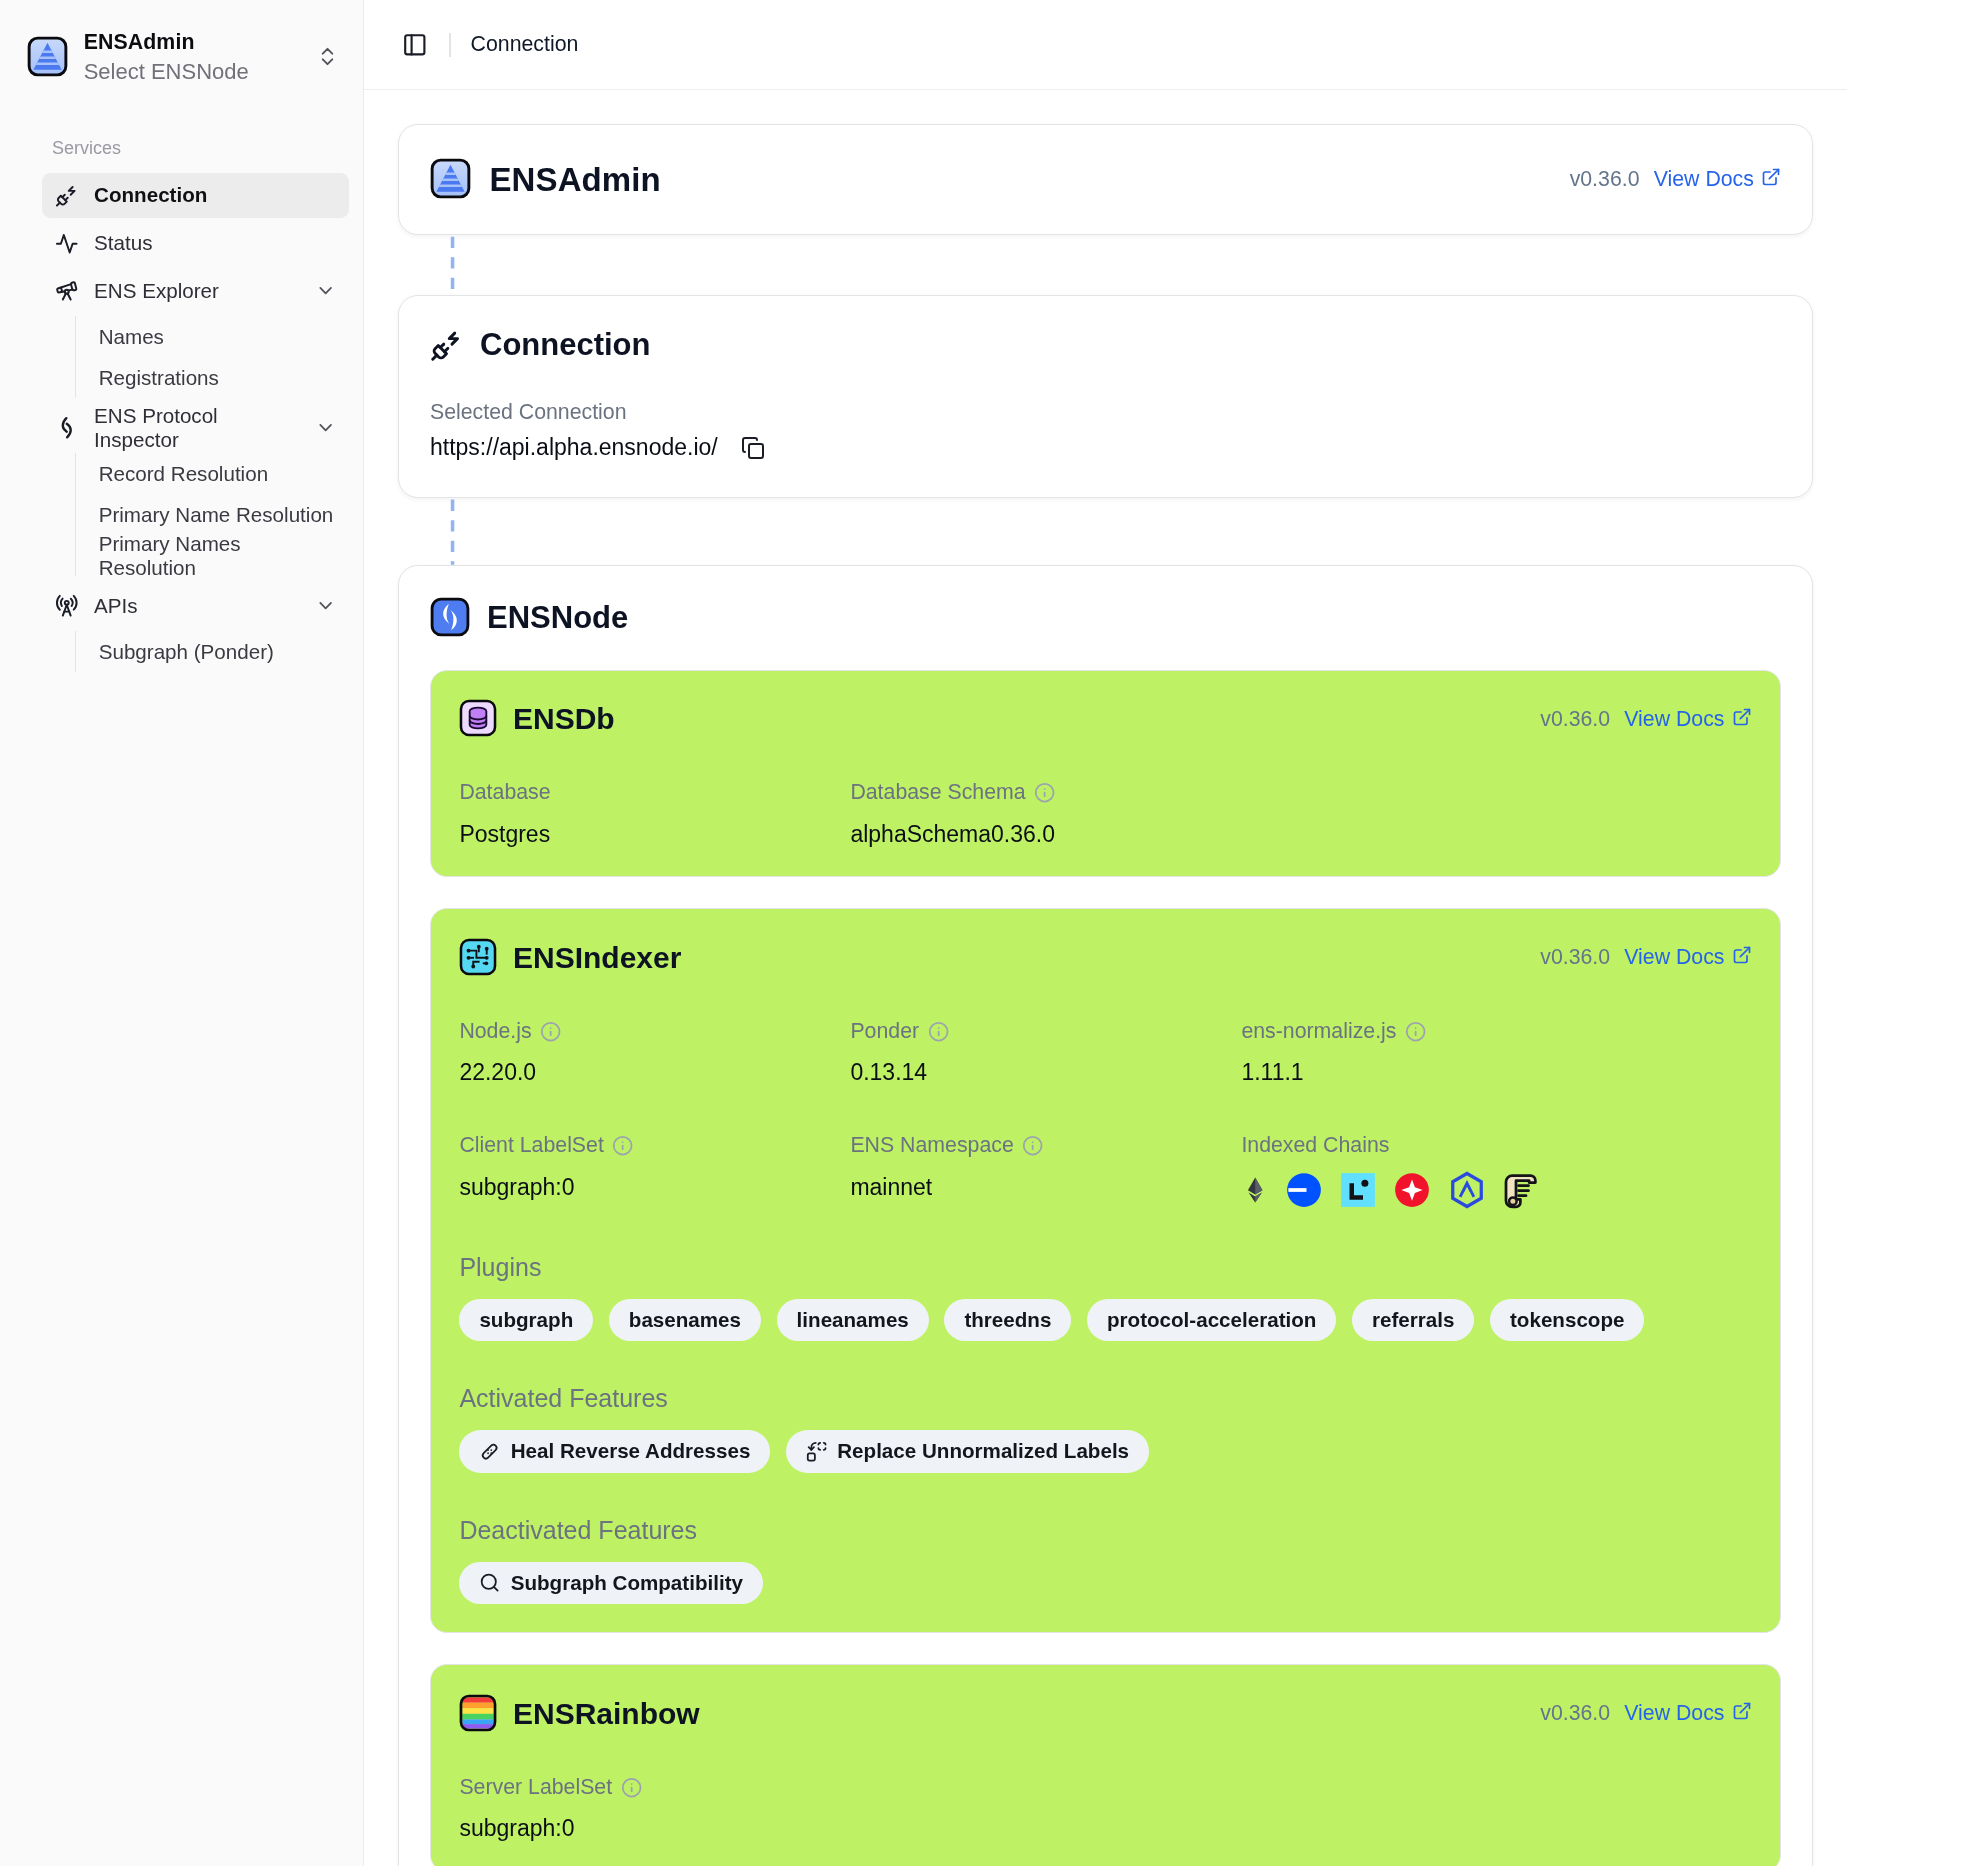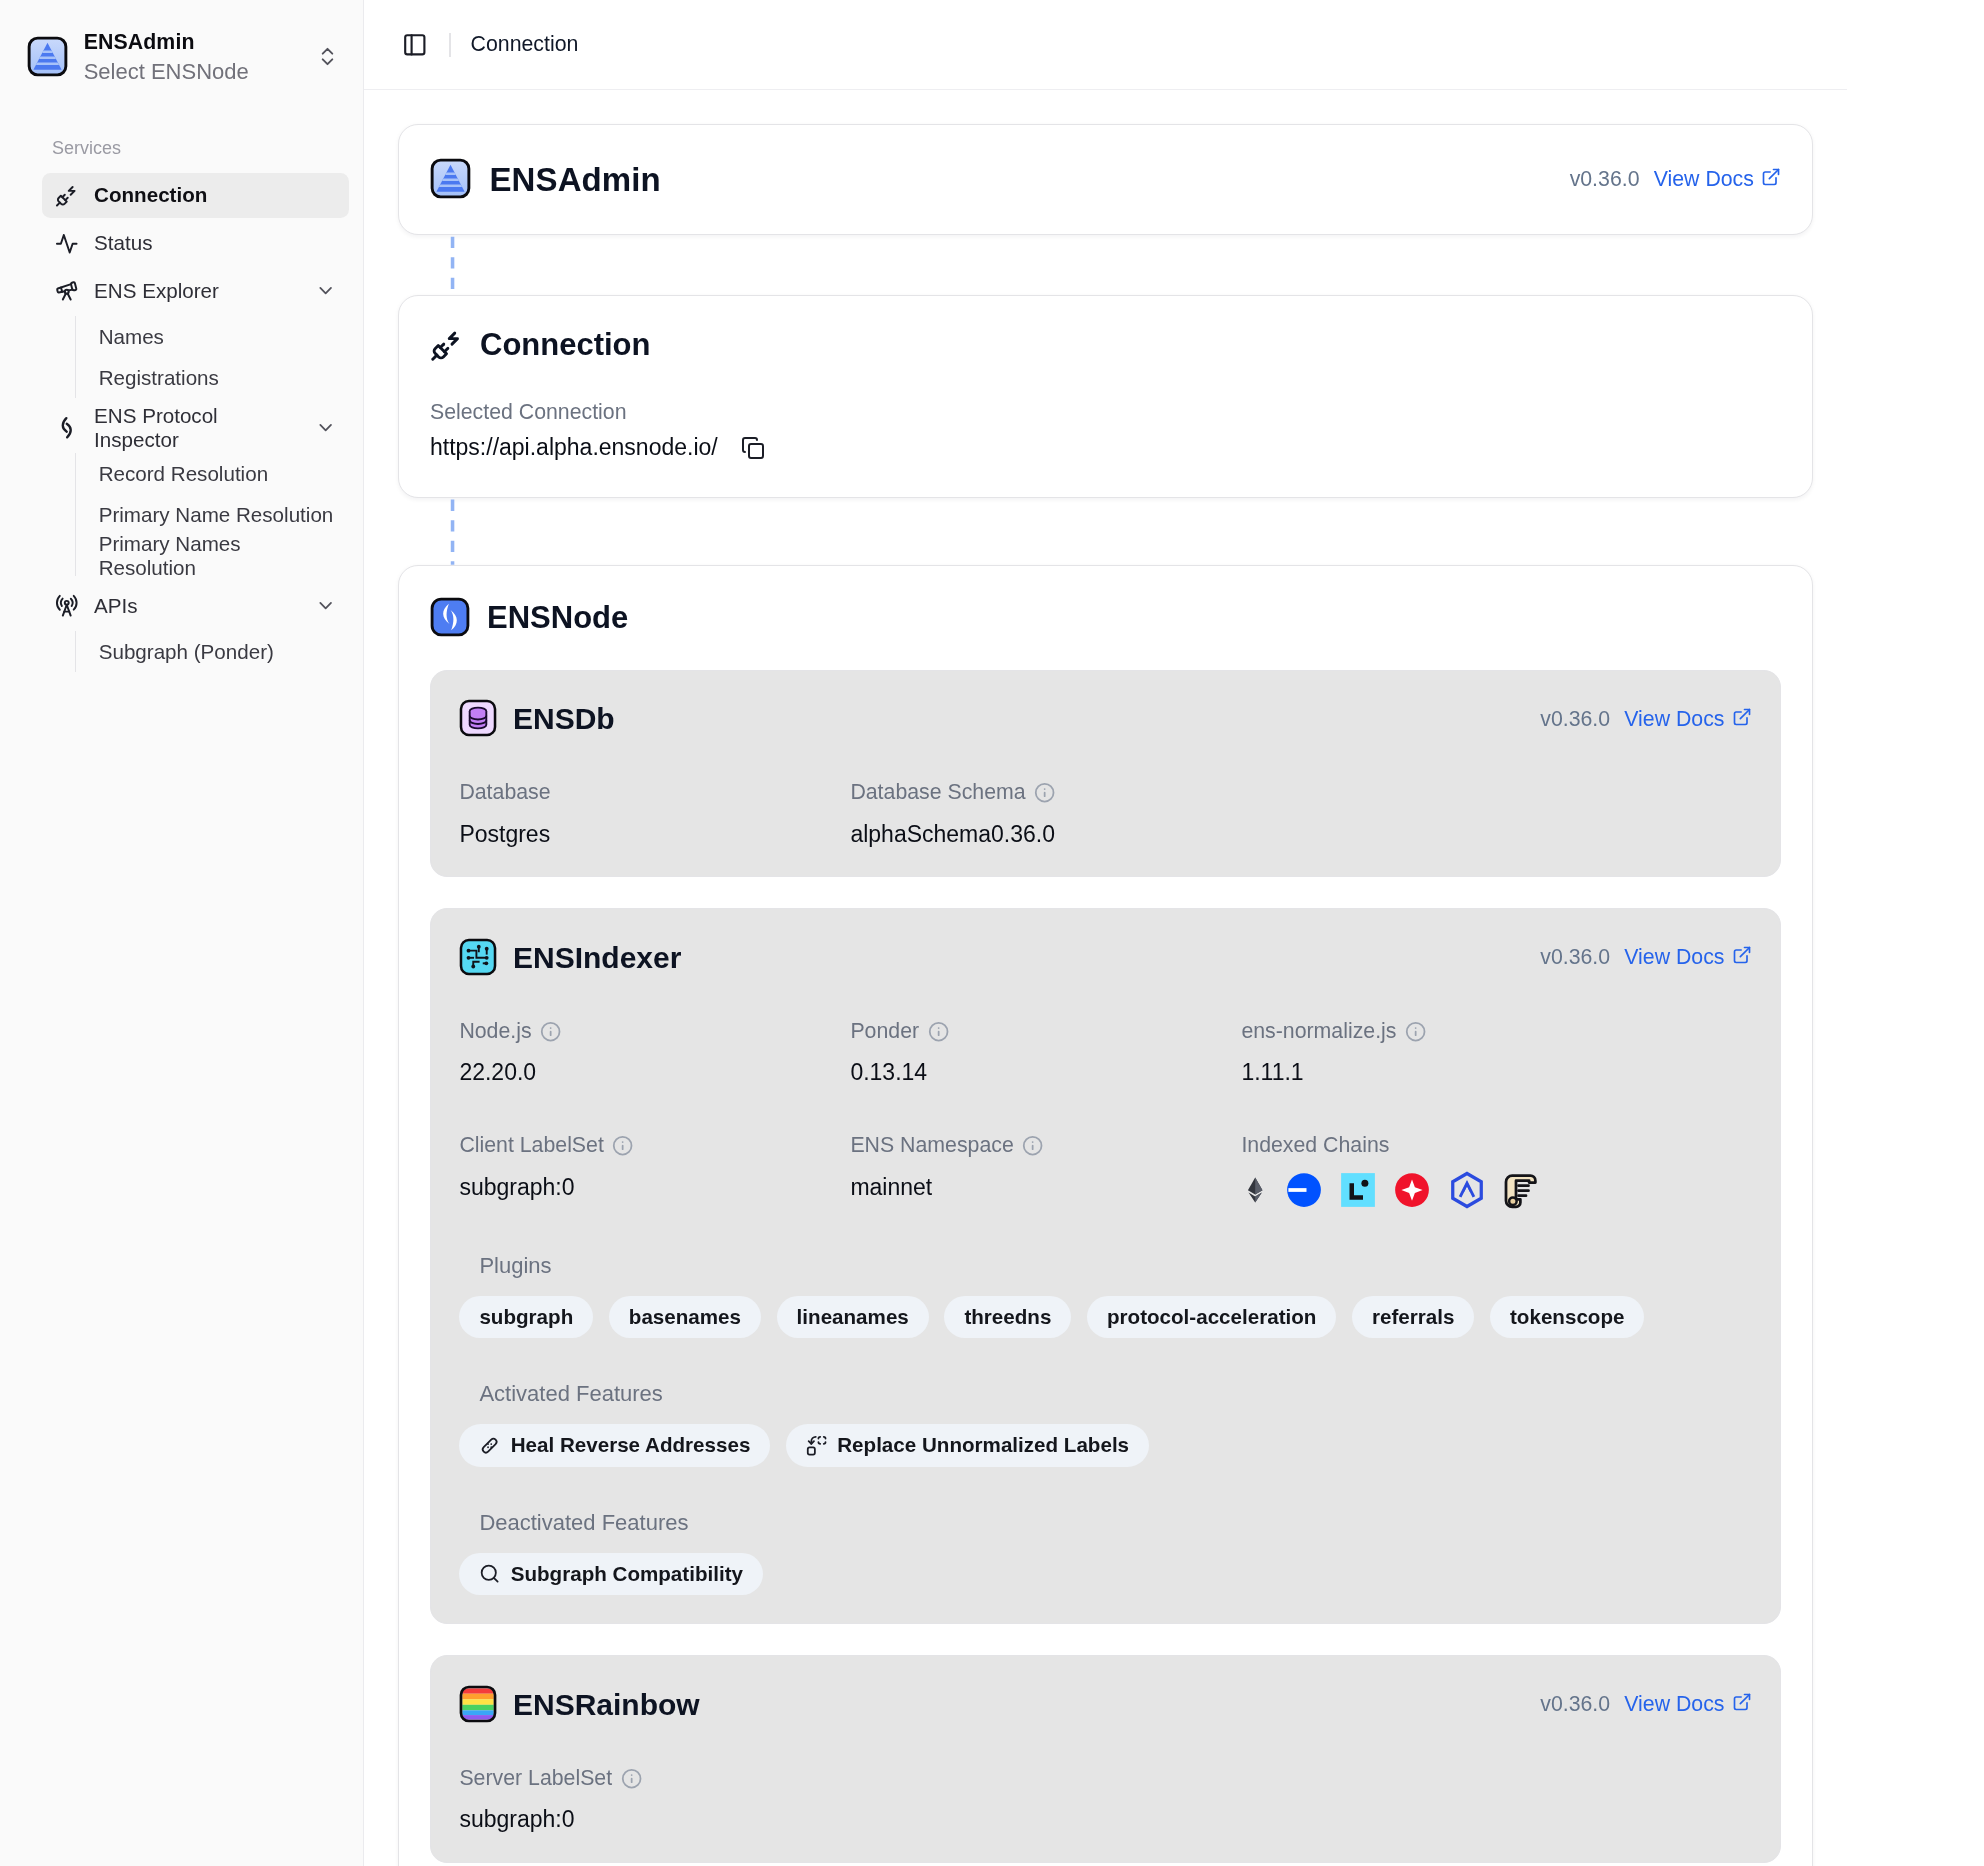--- a/index.html
+++ b/index.html
@@ -43,28 +43,28 @@
   .section-card { padding:31px; }
   .section-head { display:flex; align-items:center; gap:17px; }
   .section-title { font-size:31px; font-weight:700; color:#0d1322; }
 
   .label { display:flex; align-items:center; gap:8.5px; font-size:21.3px; font-weight:500; color:#6b7280; }
   .value { font-size:23px; color:#0b0e16; margin-top:15.6px; }
   .url-row { display:flex; align-items:center; gap:17px; margin-top:4px; }
   .url { font-size:23px; color:#0b0e16; }
   .copy-btn { display:flex; align-items:center; justify-content:center; width:37px; height:37px; border-radius:7.1px; cursor:pointer; }
 
-  .subcard { border:1.4px solid #e4e4e7; border-radius:17px; background:#e5e5e5; padding:28.4px; margin-top:31px; }
+  .subcard { border:1.4px solid #e4e4e7; border-radius:17px; background:#bef264; padding:28.4px; margin-top:31px; }
   .subcard:first-of-type { margin-top:34px; }
   .sub-head { display:flex; align-items:center; justify-content:space-between; }
   .sub-title-group { display:flex; align-items:center; gap:15.6px; }
   .sub-title { font-size:30px; font-weight:700; color:#0d1322; }
   .fields { display:grid; grid-template-columns:391px 391px 391px; row-gap:47px; margin-top:41px; }
   .chain-row { display:flex; align-items:center; gap:14.2px; margin-top:11.4px; }
-  .sec-label { font-size:22px; font-weight:500; color:#6b7280; margin-top:43px;margin-left:20px; }
+  .sec-label { font-size:25px; font-weight:500; color:#6b7280; margin-top:43px; }
   .pill-row { display:flex; flex-wrap:wrap; gap:15.6px; margin-top:17px; }
   .pill { display:flex; align-items:center; gap:10px; background:#eff3f8; border-radius:710px; padding:9.2px 20px; font-size:20.6px; font-weight:600; color:#14161c; white-space:nowrap; }
 
   svg.icon { stroke:#1b1d26; stroke-width:2; fill:none; stroke-linecap:round; stroke-linejoin:round; }
   svg.icon.gray { stroke:#9ca3af; }
   svg.icon.blue { stroke:#2563eb; }
 </style>
 </head>
 <body>
 

